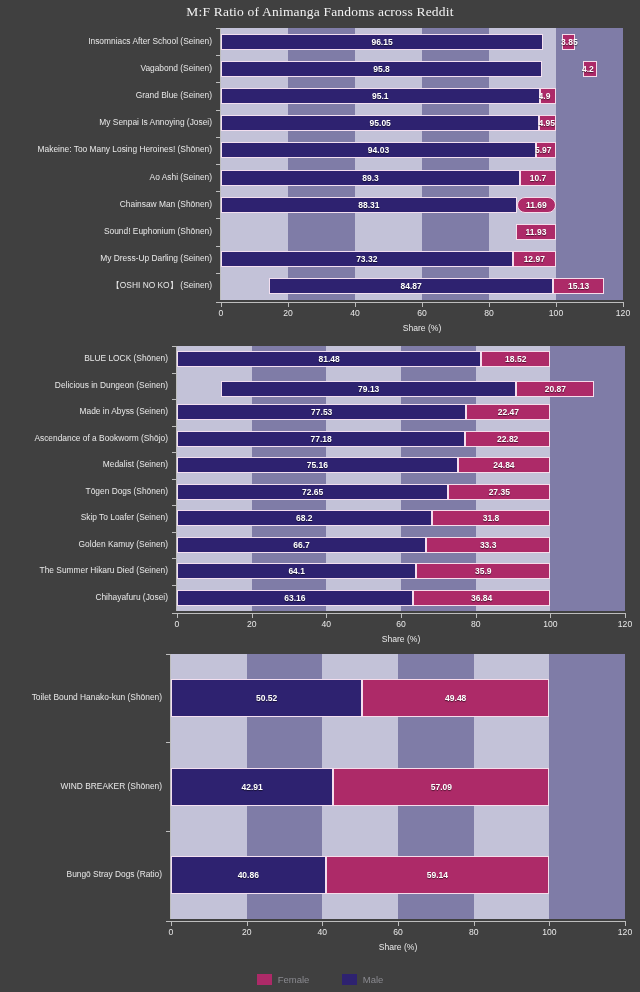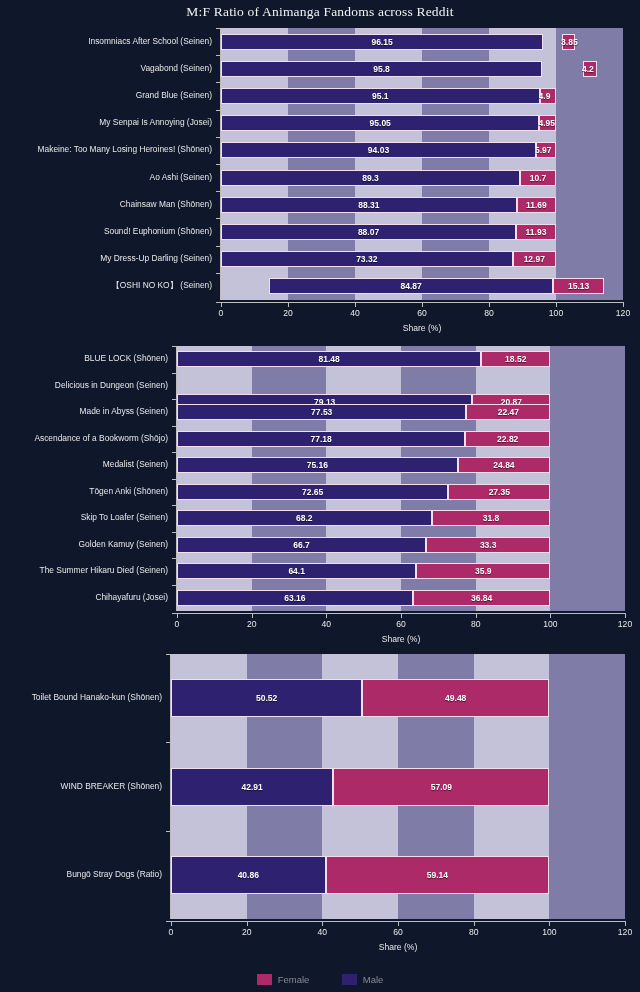--- a/index.html
+++ b/index.html
@@ -1,17 +1,17 @@
 <!DOCTYPE html>
 <html><head>
 <meta charset="utf-8">
 <style>
   html,body{margin:0;padding:0;background:#000;}
   body{width:640px;height:992px;overflow:hidden;font-family:"Liberation Sans",sans-serif;}
-  .page{position:relative;width:640px;height:992px;background:#0f172a;}
+  .page{position:relative;width:640px;height:992px;background:#404040;}
 
   .title{
     position:absolute;left:0;top:4px;width:640px;text-align:center;
     font-family:"Liberation Serif",serif;font-size:13.5px;color:#f2f2f2;
     letter-spacing:.2px;
   }
 
   .chart{position:absolute;left:0;width:640px;}
   .plot{position:absolute;overflow:hidden;}
   .band{position:absolute;top:0;bottom:0;}
@@ -119,30 +119,27 @@
         <div class="seg female" style="left: 520.155px; width: 35.845px;">
           <span>10.7</span>
         </div>
       </div>
       <div class="ylab" style="right: 428px; top: 172.6px;">Ao Ashi (Seinen)</div>
       <div class="ytick" style="left: 216px; top: 164px;"></div>
       <div class="row" style="top: 196.8px; height: 16px;">
         <div class="seg male" style="left: 221px; width: 295.839px;">
           <span>88.31</span>
         </div>
-        <div class="seg female" style="left: 516.838px; width: 39.1615px;">
+        <div class="seg female" style="left: 516.838px; width: 39.1615px; border-radius: 8px;">
           <span>11.69</span>
         </div>
       </div>
       <div class="ylab" style="right: 428px; top: 199.8px;">Chainsaw Man (Shōnen)</div>
       <div class="ytick" style="left: 216px; top: 191.2px;"></div>
       <div class="row" style="top: 224px; height: 16px;">
-        <div class="seg male" style="left: 221px; width: 295.034px;">
-          <span>88.07</span>
-        </div>
         <div class="seg female" style="left: 516.034px; width: 39.9655px;">
           <span>11.93</span>
         </div>
       </div>
       <div class="ylab" style="right: 428px; top: 227px;">Sound! Euphonium (Shōnen)</div>
       <div class="ytick" style="left: 216px; top: 218.4px;"></div>
       <div class="row" style="top: 251.2px; height: 16px;">
         <div class="seg male" style="left: 221px; width: 291.55px;">
           <span>73.32</span>
         </div>
@@ -192,21 +189,21 @@
       <div class="row" style="top: 351.25px; height: 16px;">
         <div class="seg male" style="left: 177px; width: 304.192px;">
           <span>81.48</span>
         </div>
         <div class="seg female" style="left: 481.192px; width: 69.1413px;">
           <span>18.52</span>
         </div>
       </div>
       <div class="ylab" style="right: 472px; top: 354.25px;">BLUE LOCK (Shōnen)</div>
       <div class="ytick" style="left: 172px; top: 346px;"></div>
-      <div class="row" style="top: 394px; height: 16px;">
+      <div class="row" style="top: 381px; height: 16px; margin-left: 44px;">
         <div class="seg male" style="left: 177px; width: 295.419px;">
           <span>79.13</span>
         </div>
         <div class="seg female" style="left: 472.419px; width: 77.9147px;">
           <span>20.87</span>
         </div>
       </div>
       <div class="ylab" style="right: 472px; top: 380.75px;">Delicious in Dungeon (Seinen)</div>
       <div class="ytick" style="left: 172px; top: 372.5px;"></div>
       <div class="row" style="top: 404.25px; height: 16px;">
@@ -240,21 +237,21 @@
       <div class="ylab" style="right: 472px; top: 460.25px;">Medalist (Seinen)</div>
       <div class="ytick" style="left: 172px; top: 452px;"></div>
       <div class="row" style="top: 483.75px; height: 16px;">
         <div class="seg male" style="left: 177px; width: 271.227px;">
           <span>72.65</span>
         </div>
         <div class="seg female" style="left: 448.227px; width: 102.107px;">
           <span>27.35</span>
         </div>
       </div>
-      <div class="ylab" style="right: 472px; top: 486.75px;">Tōgen Anki (Shōnen)</div>
+      <div class="ylab" style="right: 472px; top: 486.75px;">Tōgen Dogs (Shōnen)</div>
       <div class="ytick" style="left: 172px; top: 478.5px;"></div>
       <div class="row" style="top: 510.25px; height: 16px;">
         <div class="seg male" style="left: 177px; width: 254.613px;">
           <span>68.2</span>
         </div>
         <div class="seg female" style="left: 431.613px; width: 118.72px;">
           <span>31.8</span>
         </div>
       </div>
       <div class="ylab" style="right: 472px; top: 513.25px;">Skip To Loafer (Seinen)</div>

